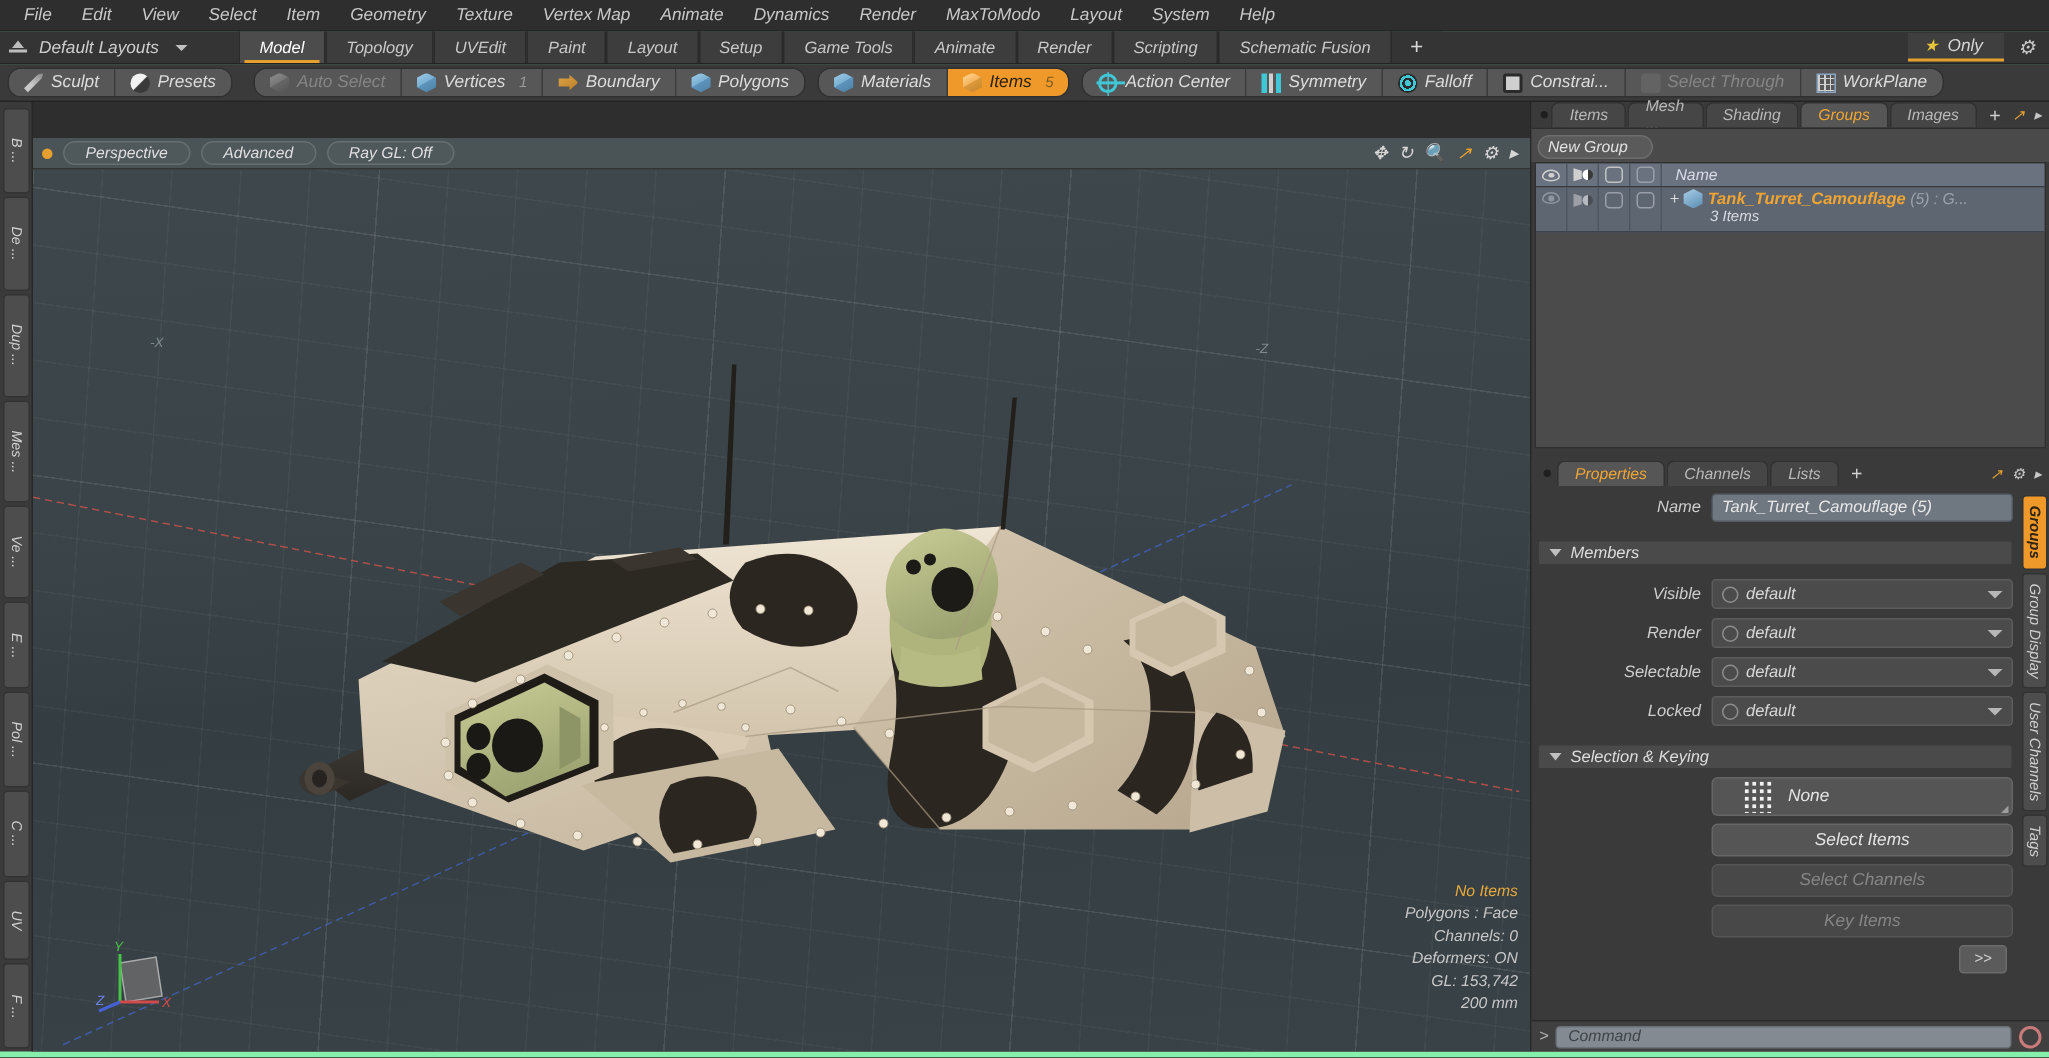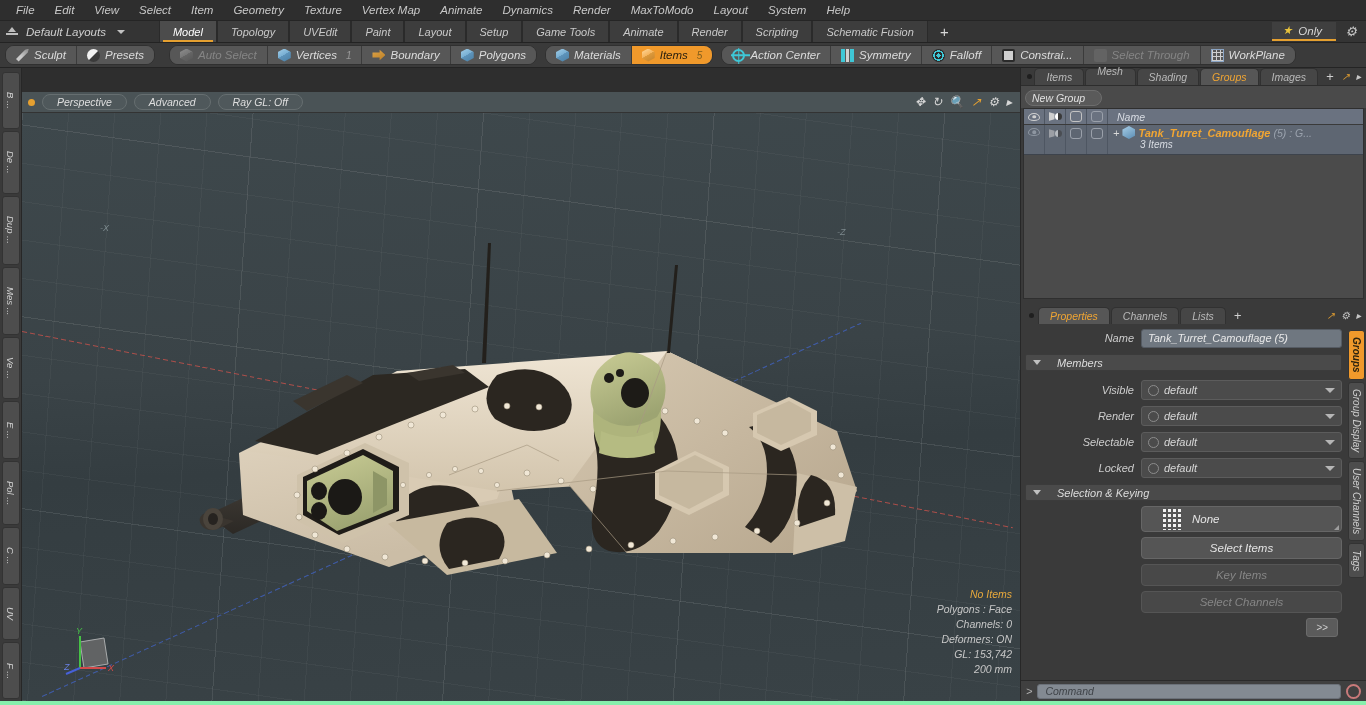--- a/index.html
+++ b/index.html
@@ -238,21 +238,21 @@
   }
   .pselect {
     flex: 1 1 auto; height: 20px; background: #4b4b4b; border: 1px solid #5c5c5c; border-radius: 3px;
     display: flex; align-items: center; padding: 0 6px; font-size: 11px; color: #d8d8d8; position: relative;
   }
   .pselect .cv { margin-left: auto; width: 0; height: 0;
     border-left: 5px solid transparent; border-right: 5px solid transparent; border-top: 5px solid #b6b6b6; }
   .pradio { width: 11px; height: 11px; border-radius: 50%; border: 1.4px solid #8c8c8c; margin-right: 5px; flex: 0 0 11px; }
   .sectionhdr {
     background: #4a4a4a; border: 1px solid #3b3b3b; border-radius: 2px; height: 17px;
-    display: flex; align-items: center; gap: 16px; padding-left: 7px; margin: 1px 4px 5px 4px;
+    display: flex; align-items: center; gap: 6px; padding-left: 7px; margin: 7px 4px 5px 4px;
     font-size: 11px; color: #dcdcdc;
   }
   .tri-dn { width: 0; height: 0; border-left: 4.5px solid transparent; border-right: 4.5px solid transparent; border-top: 5px solid #c0c0c0; }
 
   .sk-body { padding: 0 4px; }
   .sk-row { display: flex; margin-bottom: 5px; }
   .sk-spacer { flex: 0 0 116px; }
   .btn-wide {
     flex: 1 1 auto; height: 26px; background: #555; border: 1px solid #666; border-radius: 4px;
     display: flex; align-items: center; font-size: 11.5px; color: #e4e4e4; padding-left: 12px; position: relative; cursor: default;
@@ -754,25 +754,25 @@
                 <span>None</span>
                 <span class="corner"></span>
               </span>
             </div>
             <div class="sk-row">
               <span class="sk-spacer"></span>
               <span class="btn-wide sm">Select Items</span>
             </div>
             <div class="sk-row">
               <span class="sk-spacer"></span>
-              <span class="btn-wide sm disabled">Key Items</span>
+              <span class="btn-wide sm disabled">Select Channels</span>
             </div>
             <div class="sk-row">
               <span class="sk-spacer"></span>
-              <span class="btn-wide sm disabled">Select Channels</span>
+              <span class="btn-wide sm disabled">Key Items</span>
             </div>
             <div class="sk-row">
               <span class="btn-fwd">&gt;&gt;</span>
             </div>
           </div>
 
         </div>
 
         <div class="rvstrip">
           <div class="rvtab active">Groups</div>

